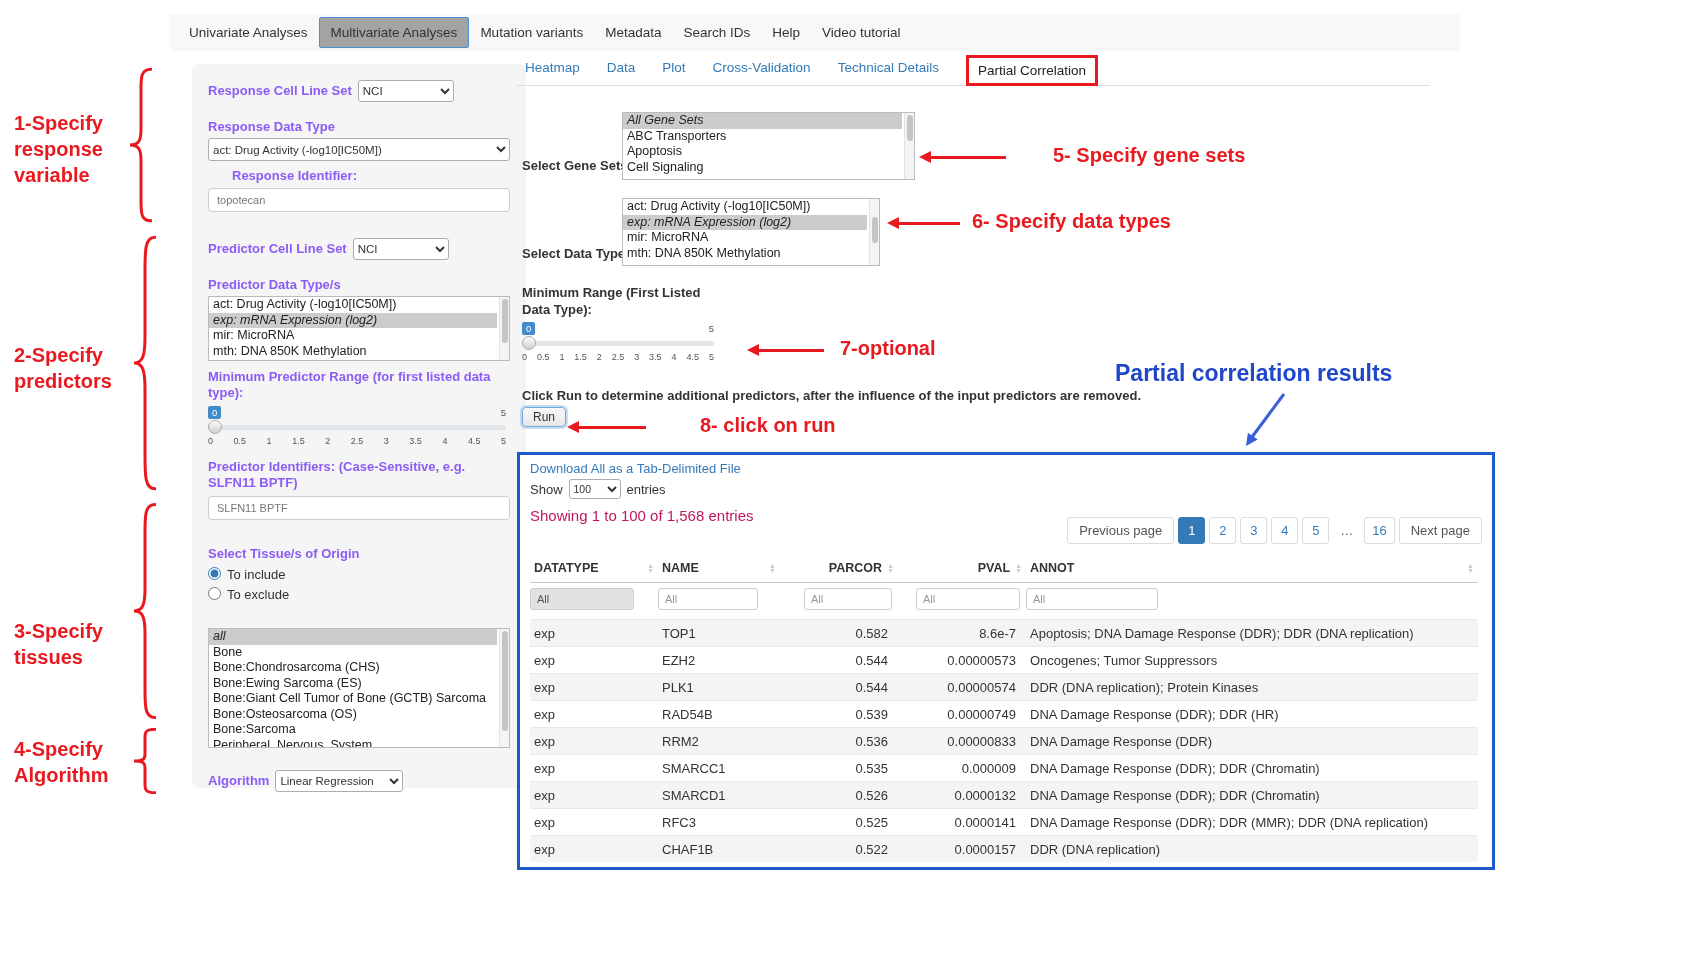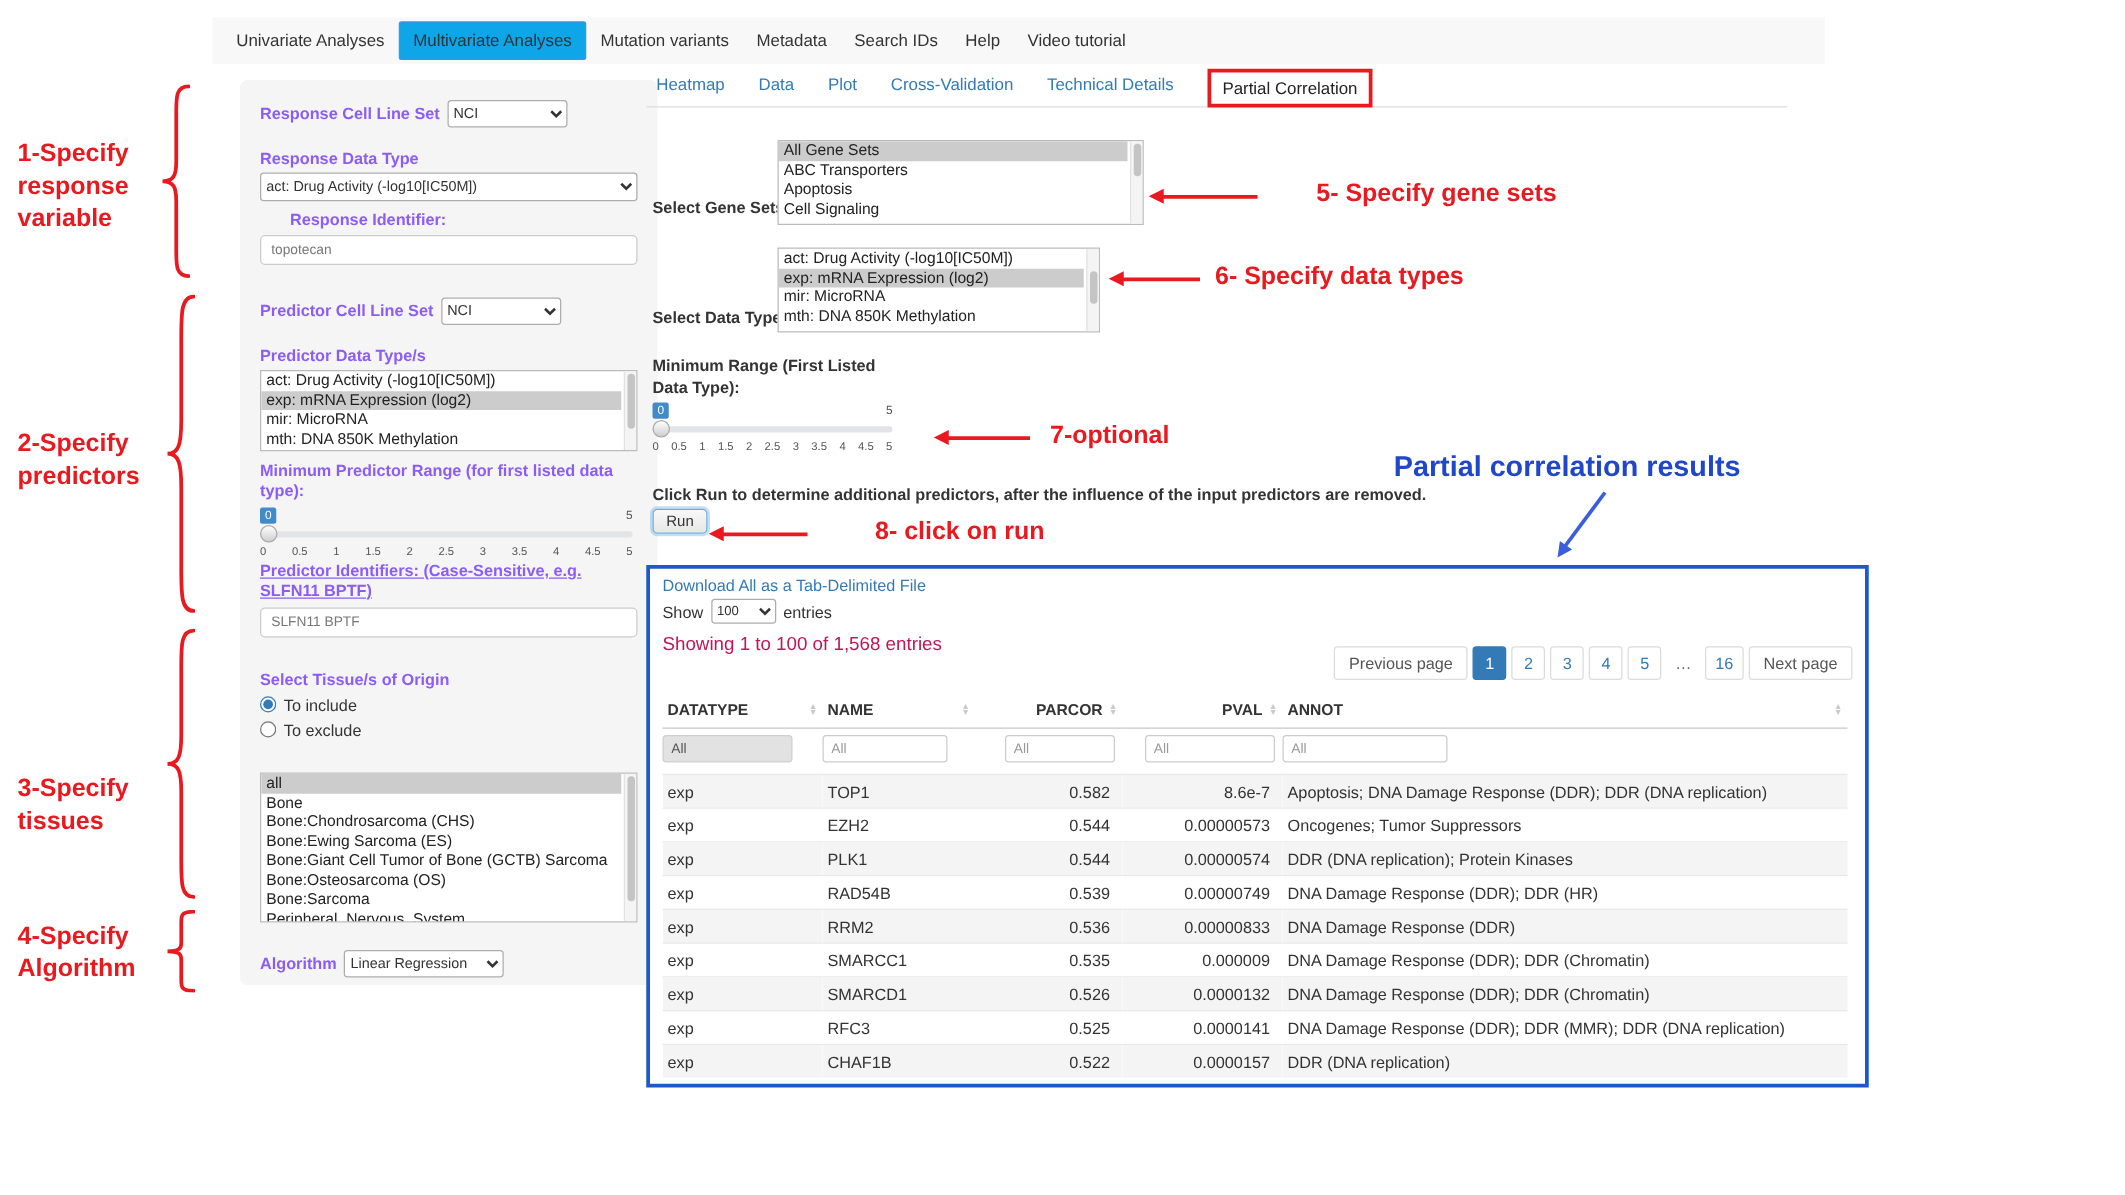--- a/index.html
+++ b/index.html
@@ -4,21 +4,21 @@
 <style>
   * { box-sizing: border-box; margin: 0; padding: 0; }
   html,body { background:#fff; }
   body { font-family:"Liberation Sans","DejaVu Sans",sans-serif; color:#333; }
   .screen { position:relative; width:1700px; height:956px; background:#fff; overflow:hidden; }
 
   
   .topnav { position:absolute; left:170px; top:14px; width:1290px; height:37px;
             background:#f8f8f8; display:flex; align-items:center; padding:0 8px; }
   .nav-item { font-size:13.5px; color:#333; padding:7px 11px; cursor:pointer; white-space:nowrap; }
-  .nav-item.active { background:#0ea5e9; border:1px solid #4a90d9; border-radius:2px; }
+  .nav-item.active { background:#a3a3a3; border:1px solid #4a90d9; border-radius:2px; }
 
   
   .side-note { position:absolute; color:#e8191f; font-weight:bold; font-size:20px; line-height:26px; width:125px; }
   .step-note { position:absolute; color:#e8191f; font-weight:bold; font-size:20px; white-space:nowrap; }
   .bracket { position:absolute; }
   .r-arrow { position:absolute; height:3px; background:#e8191f; }
   .r-arrow::before { content:""; position:absolute; left:-11px; top:-5px; width:0; height:0;
       border-right:12px solid #e8191f; border-top:6px solid transparent; border-bottom:6px solid transparent; }
 
   
@@ -27,21 +27,21 @@
   .flabel { font-weight:bold; font-size:13px; color:#8b5cf6; line-height:16px; }
   .inline-row { display:flex; align-items:center; gap:6px; }
   select { font-size:11.5px; color:#333; border:1px solid #adadad; border-radius:3px; background:#fff; height:22px; }
   .sel-small { width:96px; }
   .sel-full { width:100%; height:23px; }
   .sel-algo { width:128px; }
   .text-input { width:100%; height:24px; border:1px solid #ccc; border-radius:4px;
                 padding:2px 8px; font-size:11px; color:#777; background:#fff; }
   .listbox { position:relative; background:#fff; border:1px solid #bbb; overflow:hidden; padding-right:12px; }
   .opt { font-size:12.5px; line-height:15.5px; padding:0 4px; white-space:nowrap; color:#222; cursor:pointer; }
-  .opt.sel { background:#cccccc; }
+  .opt.sel { background:#cccccc;font-style:italic; }
   .fake-scroll { position:absolute; right:0; top:0; bottom:0; width:10px; background:#f4f4f4; border-left:1px solid #e2e2e2; }
   .fake-scroll .thumb { width:6px; margin:2px auto 0; background:#c4c4c4; border-radius:3px; }
 
   .radio-row { display:flex; gap:6px; font-size:13px; color:#333; margin-top:5px; }
   input[type=radio] { accent-color:#337ab7; width:13px; height:13px; }
 
   
   .slider { position:relative; }
   .slider-top { position:relative; height:15px; }
   .val-badge { position:absolute; left:0; top:0; background:#428bca; color:#fff; font-size:9.5px;
@@ -182,21 +182,21 @@
           <span>2</span>
           <span>2.5</span>
           <span>3</span>
           <span>3.5</span>
           <span>4</span>
           <span>4.5</span>
           <span>5</span>
         </div>
     </div>
 
-    <div class="flabel" style="margin-top:3px; width:300px;text-decoration:underline;">Predictor Identifiers: (Case-Sensitive, e.g. SLFN11 BPTF)</div>
+    <div class="flabel" style="margin-top:13px; width:300px;">Predictor Identifiers: (Case-Sensitive, e.g. SLFN11 BPTF)</div>
     <input class="text-input" style="margin-top: 5px;" value="SLFN11 BPTF">
 
     <div class="flabel" style="margin-top:26px;">Select Tissue/s of Origin</div>
     <label class="radio-row">
       <input type="radio" name="tissue-mode" checked="" style="">
       <span>To include</span>
     </label>
     <label class="radio-row">
       <input type="radio" name="tissue-mode" style="">
       <span>To exclude</span>

